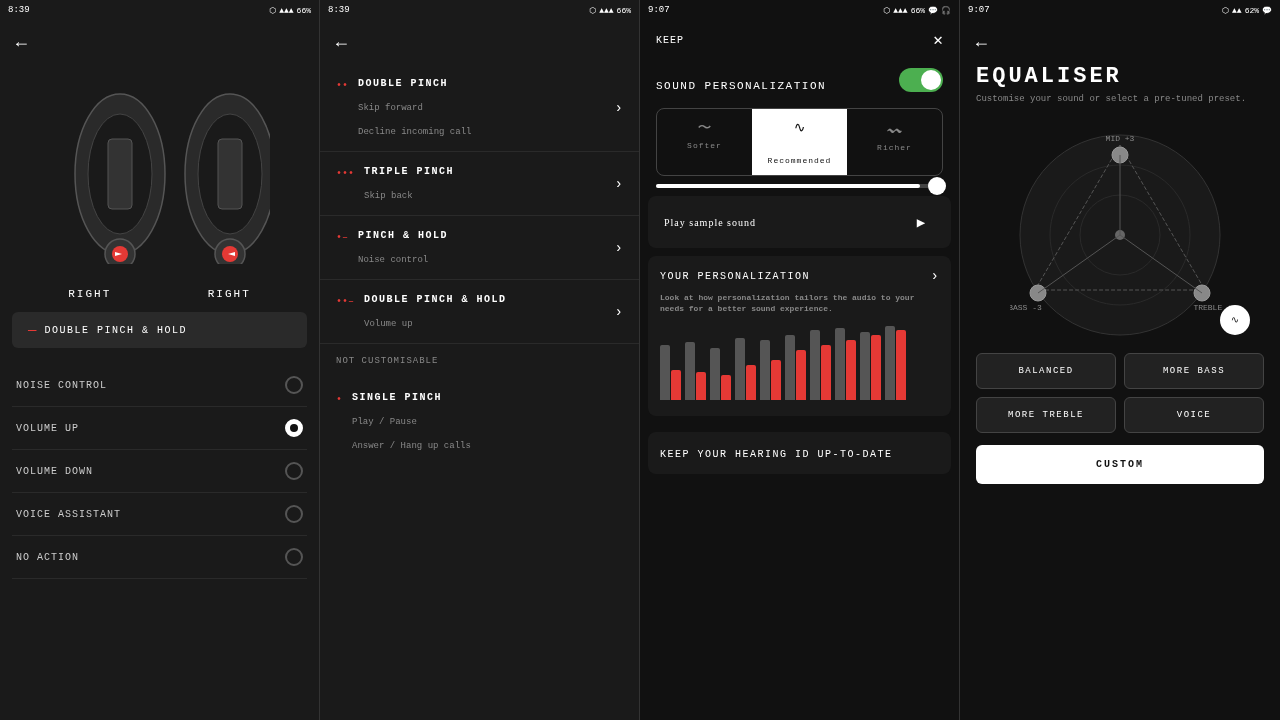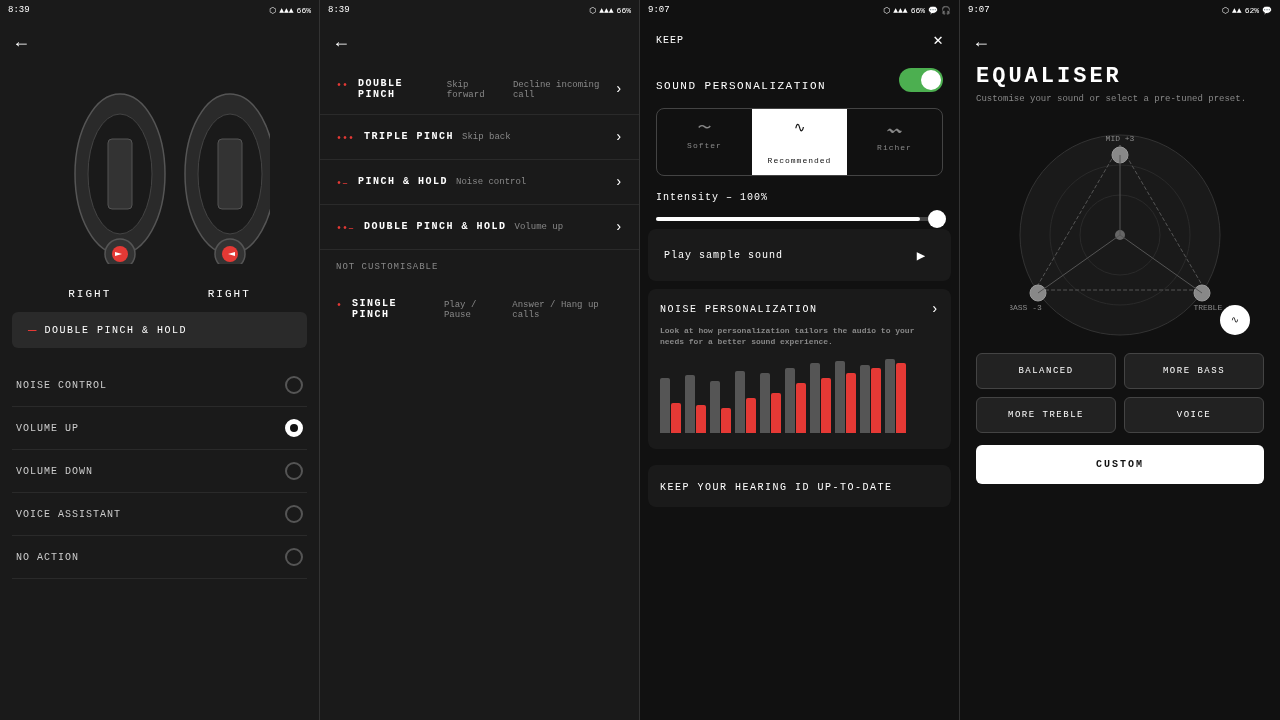--- a/index.html
+++ b/index.html
@@ -186,23 +186,22 @@
     }
 
     .gesture-dot {
       color: #e53935;
       font-size: 10px;
       margin-top: 2px;
     }
 
     .gesture-info {
       display: flex;
-      flex-direction: row;
-      gap: 8px;
-      align-items: flex-end;
+      flex-direction: column;
+      gap: 14px;
     }
 
     .gesture-name {
       color: #fff;
       font-size: 10px;
       letter-spacing: 1.5px;
       font-weight: bold;
     }
 
     .gesture-action {
@@ -366,20 +365,21 @@
       padding: 12px 16px;
       margin: 0 8px;
       background: #1a1a1a;
       border-radius: 8px;
     }
 
     .play-label {
       color: #fff;
       font-size: 10px;
       letter-spacing: 1px;
+      font-family: Liberation Serif, serif;
     }
 
     .play-btn {
       width: 28px;
       height: 28px;
       display: flex;
       align-items: center;
       justify-content: center;
       cursor: pointer;
       color: #fff;
@@ -712,39 +712,36 @@
     <div class="sound-tab active">
       <span class="tab-icon">∿</span>
       <span class="tab-label">Recommended</span>
     </div>
     <div class="sound-tab">
       <span class="tab-icon">〰</span>
       <span class="tab-label">Richer</span>
     </div>
   </div>
 
-  <div class="intensity-row">
-    <div class="intensity-label">Intensity – 100%</div>
-  </div>
 
   <div class="slider-container">
     <div class="slider-track">
       <div class="slider-fill"></div>
       <div class="slider-thumb"></div>
     </div>
   </div>
 
   <div class="play-sample-row">
     <span class="play-label">Play sample sound</span>
     <div class="play-btn">▶</div>
   </div>
 
   <div class="personalization-card">
     <div class="personalization-header">
-      <span class="personalization-title">NOISE PERSONALIZATION</span>
+      <span class="personalization-title">YOUR PERSONALIZATION</span>
       <span style="color:#fff; font-size:14px;">›</span>
     </div>
     <p class="personalization-desc">Look at how personalization tailors the audio to your needs for a better sound experience.</p>
 
     <div class="bars-container">
       <div class="bar-group">
         <div class="bar bar-gray" style="height:55px;"></div>
         <div class="bar bar-red" style="height:30px;"></div>
       </div>
       <div class="bar-group">

